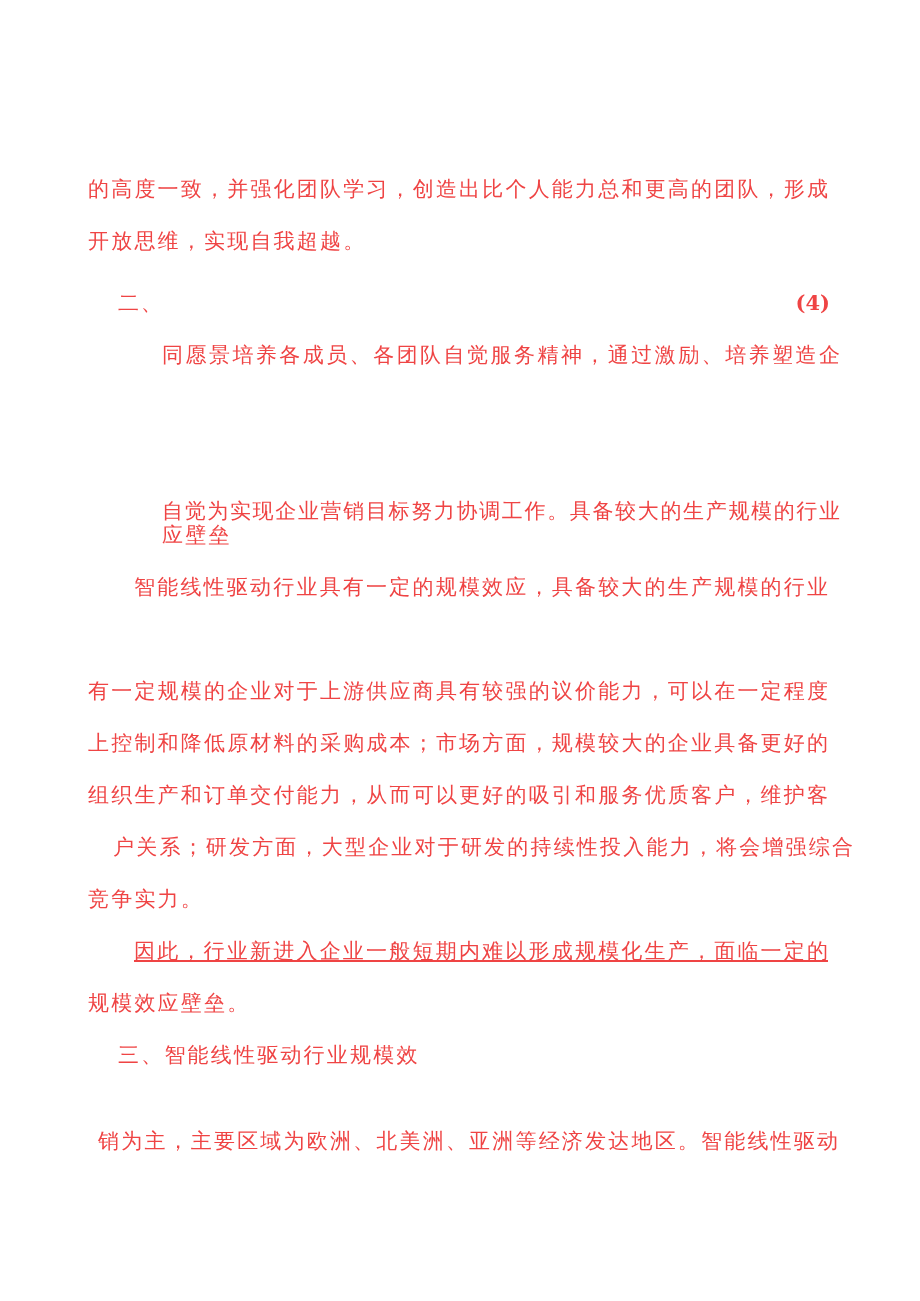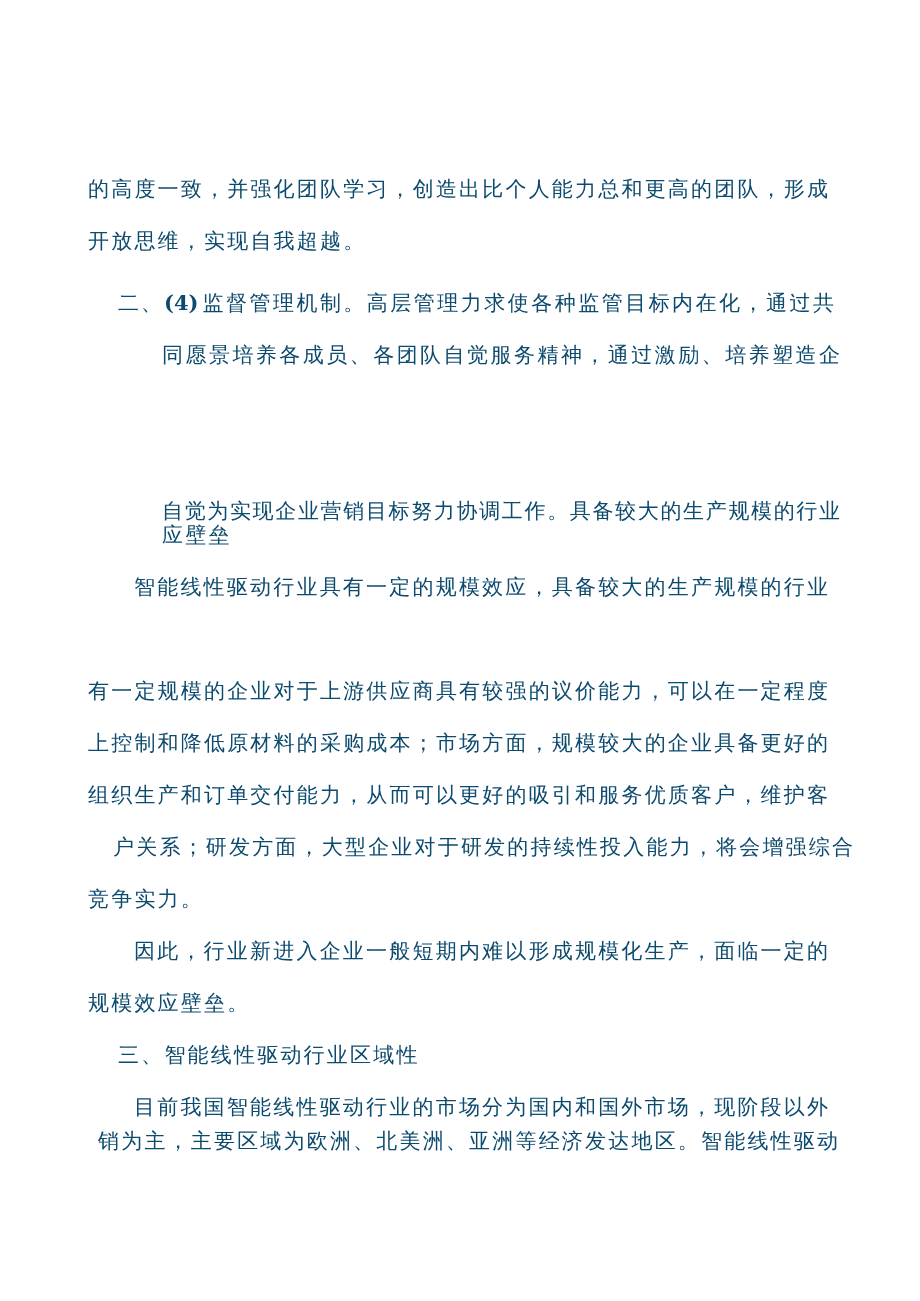--- a/index.html
+++ b/index.html
@@ -21,21 +21,21 @@
       width: 920px;
       height: 1301px;
       background: #ffffff;
     }
     .line {
       position: absolute;
       font-size: 21px;
       line-height: 26px;
       white-space: nowrap;
       letter-spacing: 2.2px;
-      color: #0c4a6e;
+      color: #ef4444;
     }
     .line.just {
       width: 740px;
       text-align: justify;
       text-align-last: justify;
       letter-spacing: 0;
     }
     .line.just-indent {
       width: 678px;
       text-align: justify;
@@ -52,34 +52,32 @@
 <body>
 
 <div class="page">
 
   <div class="line just" style="left:88px; top:176px;">的高度一致，并强化团队学习，创造出比个人能力总和更高的团队，形成</div>
   <div class="line" style="left:88px; top:228px;">开放思维，实现自我超越。</div>
 
   <div class="line" style="left:118px; top:290px; width:716px; display:flex; justify-content:space-between; letter-spacing:0;">
     <span style="letter-spacing:2px;">二、</span>
     <span class="num" style="margin-right:4px;">(4)</span>
-    <span style="flex:1; text-align:justify; text-align-last:justify;">监督管理机制。高层管理力求使各种监管目标内在化，通过共</span>
   </div>
   <div class="line just-indent" style="left:162px; top:342px;">同愿景培养各成员、各团队自觉服务精神，通过激励、培养塑造企</div>
   <div class="line just-indent" style="left:162px; top:498px;">自觉为实现企业营销目标努力协调工作。具备较大的生产规模的行业</div>
   <div class="line" style="left:162px; top:522px; margin-top:0;">应壁垒</div>
 
   <div class="line" style="left:134px; top:574px; width:694px; text-align:justify; text-align-last:justify; letter-spacing:0;">智能线性驱动行业具有一定的规模效应，具备较大的生产规模的行业</div>
   <div class="line just" style="left:88px; top:678px;">有一定规模的企业对于上游供应商具有较强的议价能力，可以在一定程度</div>
   <div class="line just" style="left:88px; top:730px;">上控制和降低原材料的采购成本；市场方面，规模较大的企业具备更好的</div>
   <div class="line just" style="left:88px; top:782px;">组织生产和订单交付能力，从而可以更好的吸引和服务优质客户，维护客</div>
   <div class="line just" style="left:88px; top:834px;margin-left:25px;">户关系；研发方面，大型企业对于研发的持续性投入能力，将会增强综合</div>
   <div class="line" style="left:88px; top:886px;">竞争实力。</div>
 
-  <div class="line" style="left:134px; top:938px; width:694px; text-align:justify; text-align-last:justify; letter-spacing:0;">因此，行业新进入企业一般短期内难以形成规模化生产，面临一定的</div>
+  <div class="line" style="left:134px; top:938px; width:694px; text-align:justify; text-align-last:justify; letter-spacing:0;text-decoration:underline;">因此，行业新进入企业一般短期内难以形成规模化生产，面临一定的</div>
   <div class="line" style="left:88px; top:990px;">规模效应壁垒。</div>
 
-  <div class="line" style="left:118px; top:1042px;">三、智能线性驱动行业区域性</div>
+  <div class="line" style="left:118px; top:1042px;">三、智能线性驱动行业规模效</div>
 
-  <div class="line" style="left:134px; top:1094px; width:694px; text-align:justify; text-align-last:justify; letter-spacing:0;">目前我国智能线性驱动行业的市场分为国内和国外市场，现阶段以外</div>
   <div class="line just" style="left:98px; top:1128px;">销为主，主要区域为欧洲、北美洲、亚洲等经济发达地区。智能线性驱动</div>
 
 </div>
 
 </body></html>

